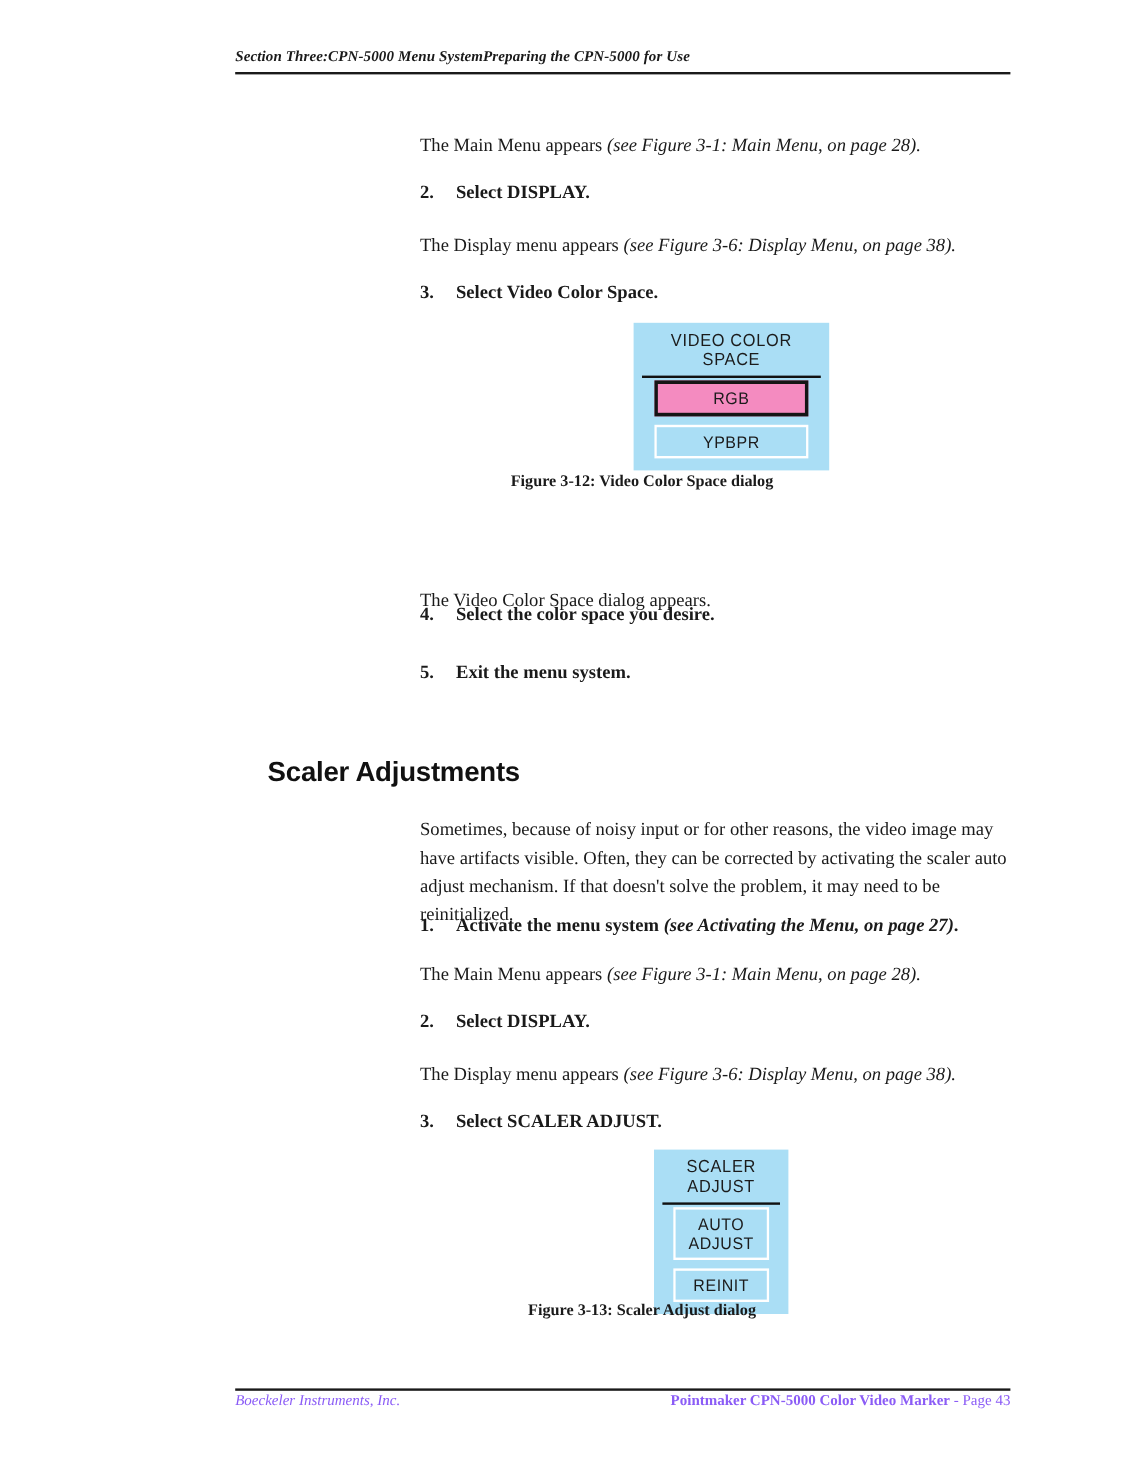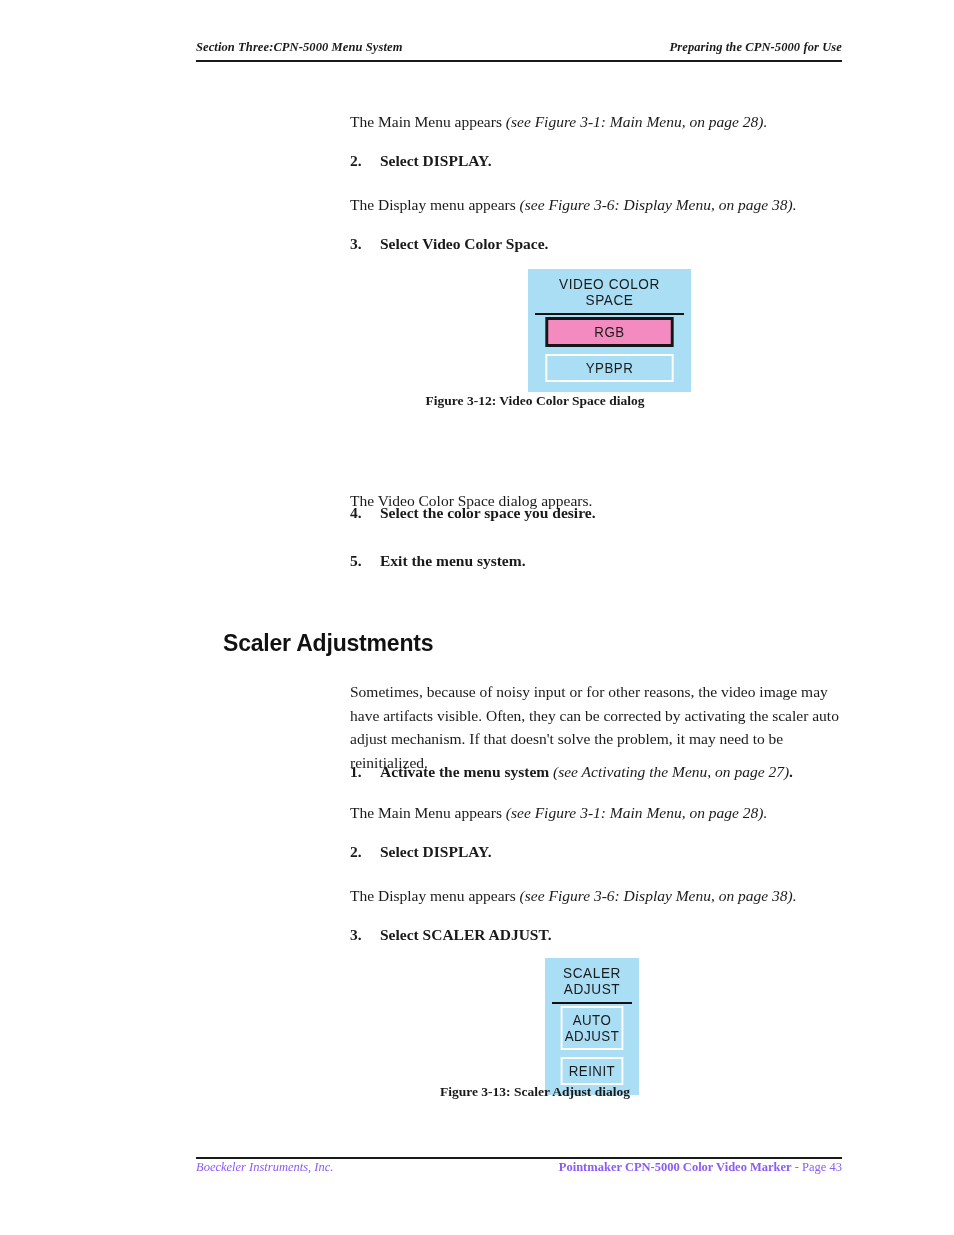--- a/index.html
+++ b/index.html
@@ -21,21 +21,21 @@
     inset: 0;
   }
 
   
   .page-header {
     position: absolute;
     left: 196px;
     top: 40px;
     width: 646px;
     display: flex;
-    justify-content: space-between;
+    justify-content: flex-start;
     align-items: baseline;
     font-family: "Liberation Serif", serif;
     font-style: italic;
     font-weight: bold;
     font-size: 12.5px;
     letter-spacing: 0.1px;
     color: #1a1a1a;
   }
   .header-rule {
     position: absolute;
@@ -75,21 +75,21 @@
     font-weight: bold;
     width: 30px;
     flex: 0 0 30px;
     color: #1a1a1a;
   }
   .step .txt {
     font-weight: bold;
     color: #1a1a1a;
   }
   .step .txt .ital {
-    font-weight: normal;
+    font-weight: bold;
     font-style: italic;
   }
 
   
   .section-heading {
     position: absolute;
     left: 197px;
     font-family: "Liberation Sans", sans-serif;
     font-weight: bold;
     font-size: 23px;
@@ -265,21 +265,21 @@
 
   <div class="col para" style="top:884px;">
     <span>The Display menu appears </span><span class="ital">(see Figure 3-6: Display Menu, on page 38).</span>
   </div>
 
   <div class="step" style="top:923px;">
     <span class="num">3.</span>
     <span class="txt">Select SCALER ADJUST.</span>
   </div>
 
-  <div class="osd" style="left:545px; top:958px; width:94px;">
+  <div class="osd" style="left:545px; top:958px; width:112px;">
     <div class="osd-title">SCALER ADJUST</div>
     <div class="osd-rule"></div>
     <div class="osd-items">
       <div class="osd-btn plain">AUTO ADJUST</div>
       <div class="osd-btn plain">REINIT</div>
     </div>
   </div>
 
   <div class="fig-caption" style="top:1084px;">
     <span class="shift">Figure 3-13:  Scaler Adjust dialog</span>

